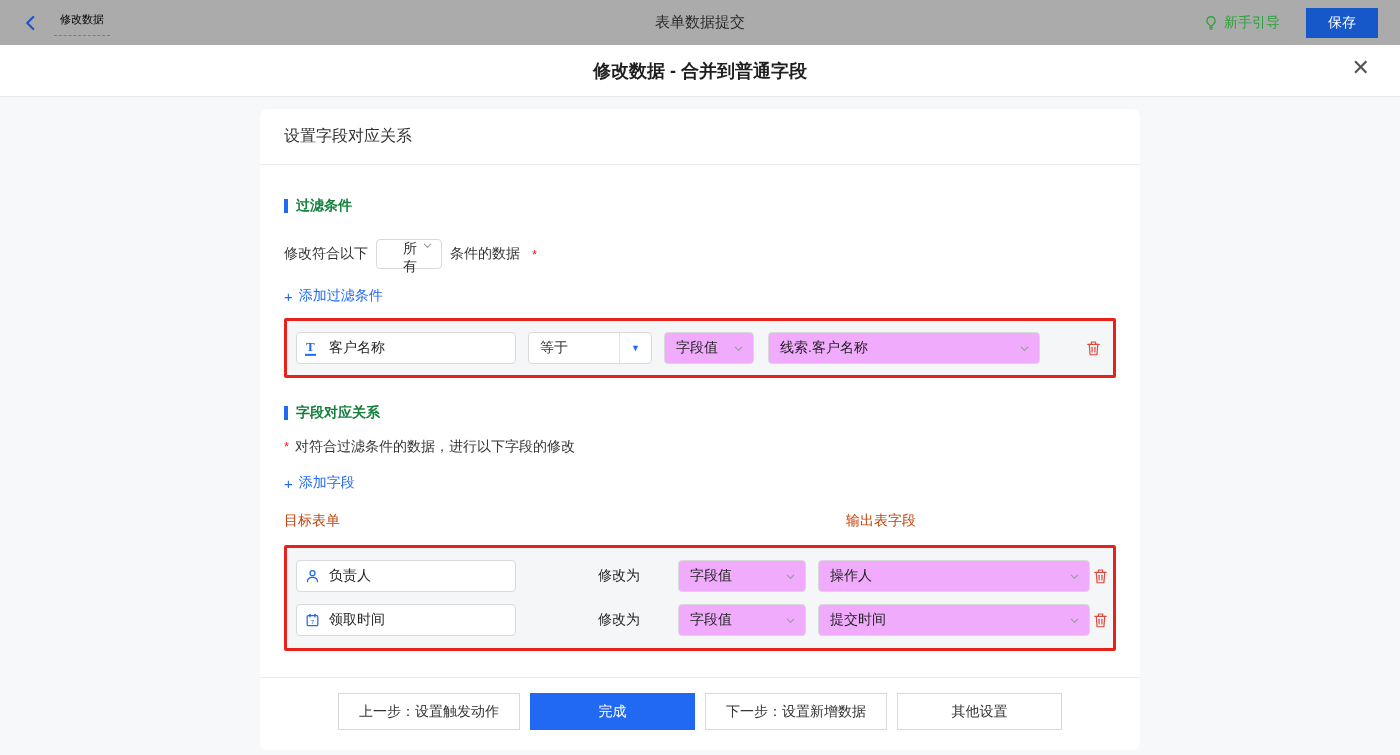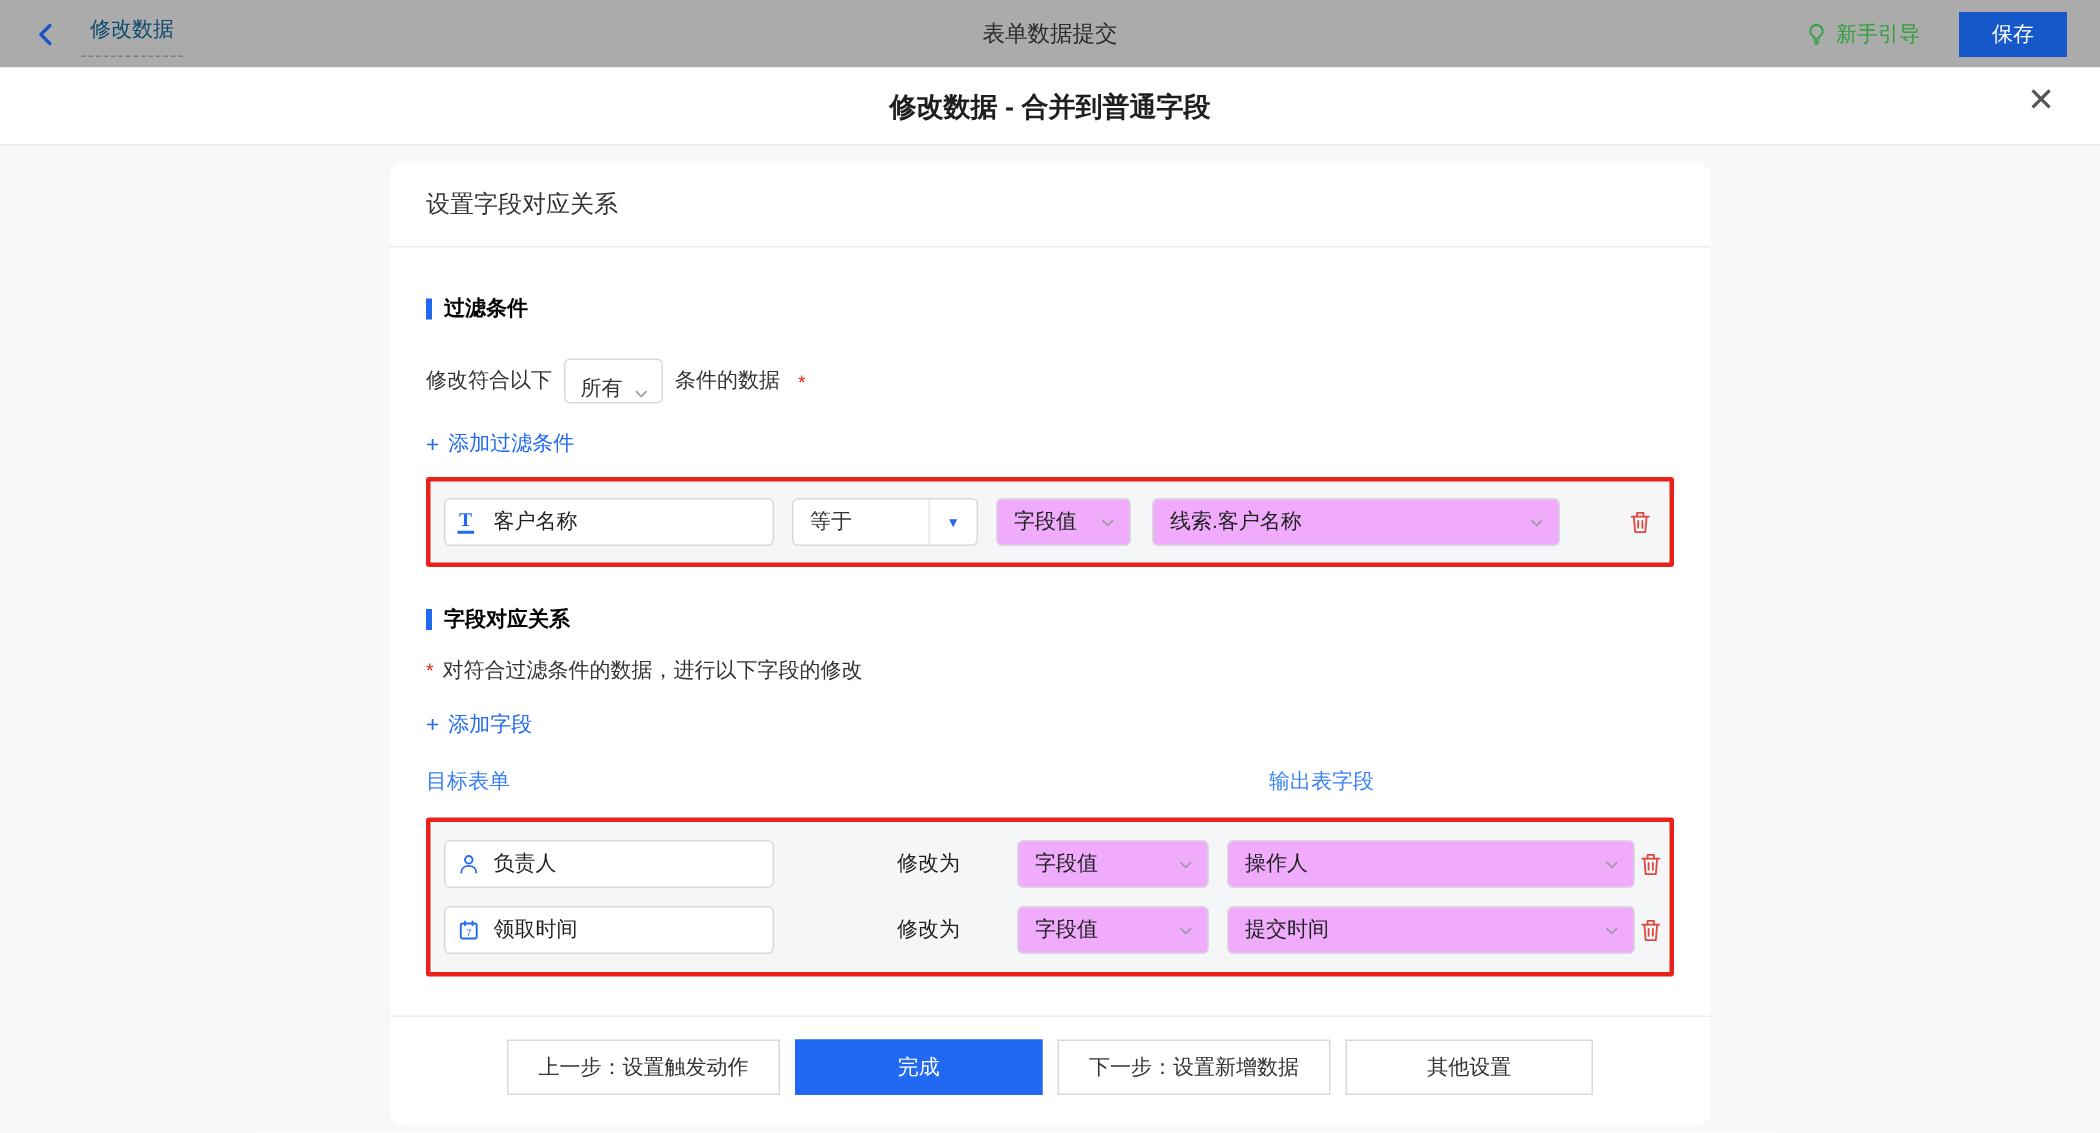--- a/index.html
+++ b/index.html
@@ -17,21 +17,21 @@
     height: 45px;
     background: #ababab;
     display: flex;
     align-items: center;
     padding: 0 22px;
     position: relative;
   }
   .topbar-left { display: flex; align-items: center; gap: 14px; }
   .back-btn { display: flex; align-items: center; cursor: pointer; }
   .flow-title {
-    color: #0c4a6e; font-size: 14px;
+    color: #000000; font-size: 11px;
     border-bottom: 1px dashed #7d7d7d;
     padding: 3px 6px 8px 6px;
   }
   .topbar-center {
     position: absolute; left: 0; right: 0; text-align: center;
     color: #2b2b2b; font-size: 15px; pointer-events: none;
   }
   .topbar-right { margin-left: auto; display: flex; align-items: center; gap: 26px; z-index: 1; }
   .guide-link { display: flex; align-items: center; gap: 5px; color: #2fa13c; font-size: 14px; cursor: pointer; }
   .save-btn {
@@ -59,31 +59,31 @@
     overflow: hidden;
   }
   .card-header {
     padding: 17px 24px; font-size: 16px; color: #333;
     border-bottom: 1px solid #ebebeb;
   }
   .card-content { padding: 6px 24px 0 24px; }
 
   .section-title {
     display: flex; align-items: center; gap: 8px;
-    font-weight: bold; font-size: 14px; color: #000000;
+    font-weight: bold; font-size: 14px; color: #15803d;
     margin-top: 26px;
   }
   .blue-bar { width: 4px; height: 14px; background: #2169f2; display: inline-block; }
 
   .match-row { display: flex; align-items: center; margin-top: 24px; gap: 8px; }
   .mini-select {
-    display: flex; align-items: flex-end; justify-content: space-between;
+    display: flex; align-items: flex-start; justify-content: space-between;
     width: 66px; height: 30px; background: #fff;
     border: 1px solid #d9d9d9; border-radius: 4px;
-    padding: 0 8px 0 10px; cursor: pointer;
+    padding: 0 8px 0 26px; cursor: pointer;
   }
   .required { color: #e8221a; margin-left: 4px; font-size: 13px; }
 
   .add-link {
     display: inline-flex; align-items: center; gap: 6px;
     color: #2169f2; margin-top: 18px; cursor: pointer; font-size: 14px;
   }
   .plus-glyph { font-size: 15px; }
 
   .red-box {
@@ -125,21 +125,21 @@
   .tri-down { color: #2169f2; font-size: 9px; }
 
   .trash-btn {
     background: none; border: none; cursor: pointer; padding: 2px;
     display: flex; align-items: center; margin-left: auto;
   }
 
   .desc-row { display: flex; align-items: flex-start; gap: 6px; margin-top: 16px; color: #333; }
   .desc-row .required { margin-left: 0; margin-top: 1px; }
 
-  .col-labels { position: relative; margin-top: 20px; height: 20px; color: #3b82f6; }
+  .col-labels { position: relative; margin-top: 20px; height: 20px; color: #c2410c; }
   .col-labels .col-right { position: absolute; left: 562px; top: 0; }
 
   .map-box { padding: 12px 9px; display: flex; flex-direction: column; gap: 12px; }
   .map-row { display: flex; align-items: center; }
   .modify-label { margin-left: 82px; width: 56px; color: #1f1f1f; flex: none; }
   .gap12 { width: 12px; flex: none; }
   .gap14 { width: 14px; flex: none; }
   .gap24 { width: 24px; flex: none; }
 
   

